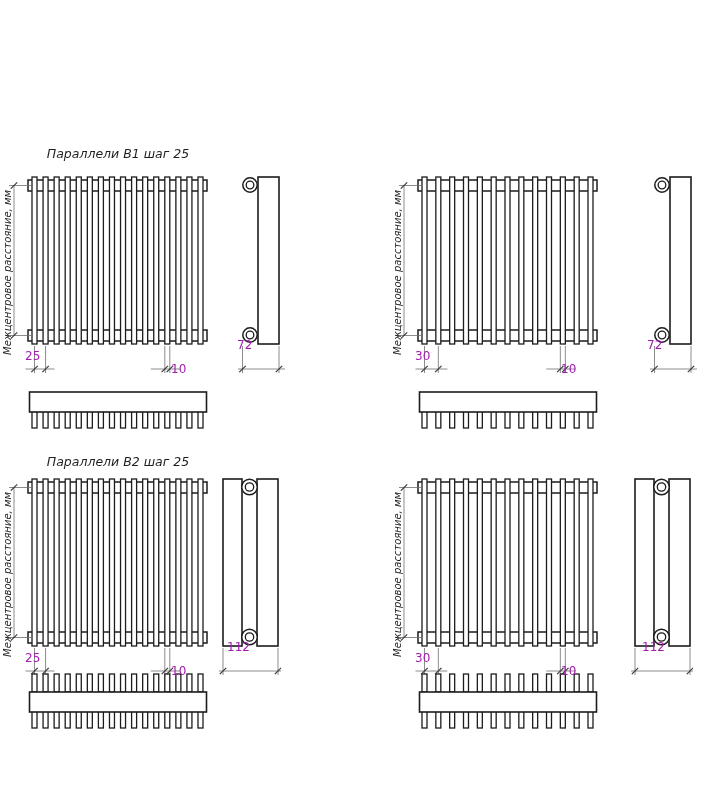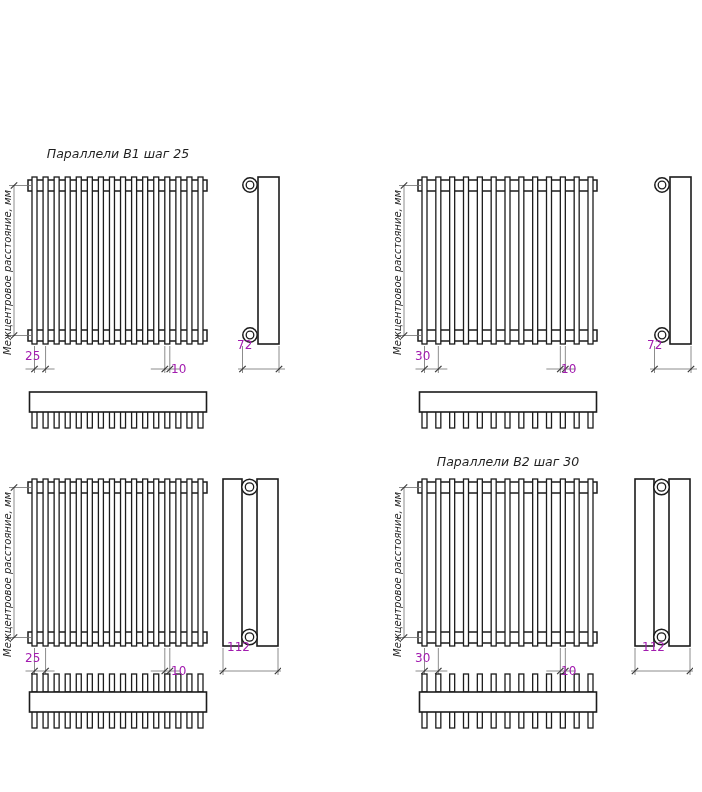--- a/index.html
+++ b/index.html
@@ -170,20 +170,21 @@
         <rect x="156.17" y="20" width="5" height="18" fill="#fff" stroke="#1c1c1c" stroke-width="1.3"></rect>
         <rect x="170.00" y="20" width="5" height="18" fill="#fff" stroke="#1c1c1c" stroke-width="1.3"></rect>
         <rect x="1.5" y="2" width="177" height="20" fill="#fff" stroke="#1c1c1c" stroke-width="1.6"></rect>
       </svg>
     <div class="dim dim-pitch">30</div>
     <div class="dim dim-tube">10</div>
     <div class="dim dim-depth">72</div>
   </div>
 
   <div class="panel p2">
+    <div class="title">Параллели В2 шаг 25</div>
     <div class="axis-label">Межцентровое расстояние, мм</div>
     <svg class="front" width="212" height="206" viewBox="0 0 212 206">
         <rect x="22" y="10" width="179" height="11" fill="#fff" stroke="#1c1c1c" stroke-width="1.5"></rect>
         <rect x="22" y="160" width="179" height="11" fill="#fff" stroke="#1c1c1c" stroke-width="1.5"></rect>
         <rect x="26.00" y="7" width="5" height="167" fill="#fff" stroke="#1c1c1c" stroke-width="1.3"></rect>
         <rect x="37.07" y="7" width="5" height="167" fill="#fff" stroke="#1c1c1c" stroke-width="1.3"></rect>
         <rect x="48.13" y="7" width="5" height="167" fill="#fff" stroke="#1c1c1c" stroke-width="1.3"></rect>
         <rect x="59.20" y="7" width="5" height="167" fill="#fff" stroke="#1c1c1c" stroke-width="1.3"></rect>
         <rect x="70.27" y="7" width="5" height="167" fill="#fff" stroke="#1c1c1c" stroke-width="1.3"></rect>
         <rect x="81.33" y="7" width="5" height="167" fill="#fff" stroke="#1c1c1c" stroke-width="1.3"></rect>
@@ -260,21 +261,20 @@
         <rect x="170.00" y="38" width="5" height="18" fill="#fff" stroke="#1c1c1c" stroke-width="1.3"></rect>
         <rect x="170.00" y="2" width="5" height="18" fill="#fff" stroke="#1c1c1c" stroke-width="1.3"></rect>
         <rect x="1.5" y="20" width="177" height="20" fill="#fff" stroke="#1c1c1c" stroke-width="1.6"></rect>
       </svg>
     <div class="dim dim-pitch">25</div>
     <div class="dim dim-tube">10</div>
     <div class="dim dim-depth">112</div>
   </div>
 
   <div class="panel p3">
-    <div class="title">Параллели В2 шаг 30</div>
     <div class="axis-label">Межцентровое расстояние, мм</div>
     <svg class="front" width="212" height="206" viewBox="0 0 212 206">
         <rect x="22" y="10" width="179" height="11" fill="#fff" stroke="#1c1c1c" stroke-width="1.5"></rect>
         <rect x="22" y="160" width="179" height="11" fill="#fff" stroke="#1c1c1c" stroke-width="1.5"></rect>
         <rect x="26.00" y="7" width="5" height="167" fill="#fff" stroke="#1c1c1c" stroke-width="1.3"></rect>
         <rect x="39.83" y="7" width="5" height="167" fill="#fff" stroke="#1c1c1c" stroke-width="1.3"></rect>
         <rect x="53.67" y="7" width="5" height="167" fill="#fff" stroke="#1c1c1c" stroke-width="1.3"></rect>
         <rect x="67.50" y="7" width="5" height="167" fill="#fff" stroke="#1c1c1c" stroke-width="1.3"></rect>
         <rect x="81.33" y="7" width="5" height="167" fill="#fff" stroke="#1c1c1c" stroke-width="1.3"></rect>
         <rect x="95.17" y="7" width="5" height="167" fill="#fff" stroke="#1c1c1c" stroke-width="1.3"></rect>

